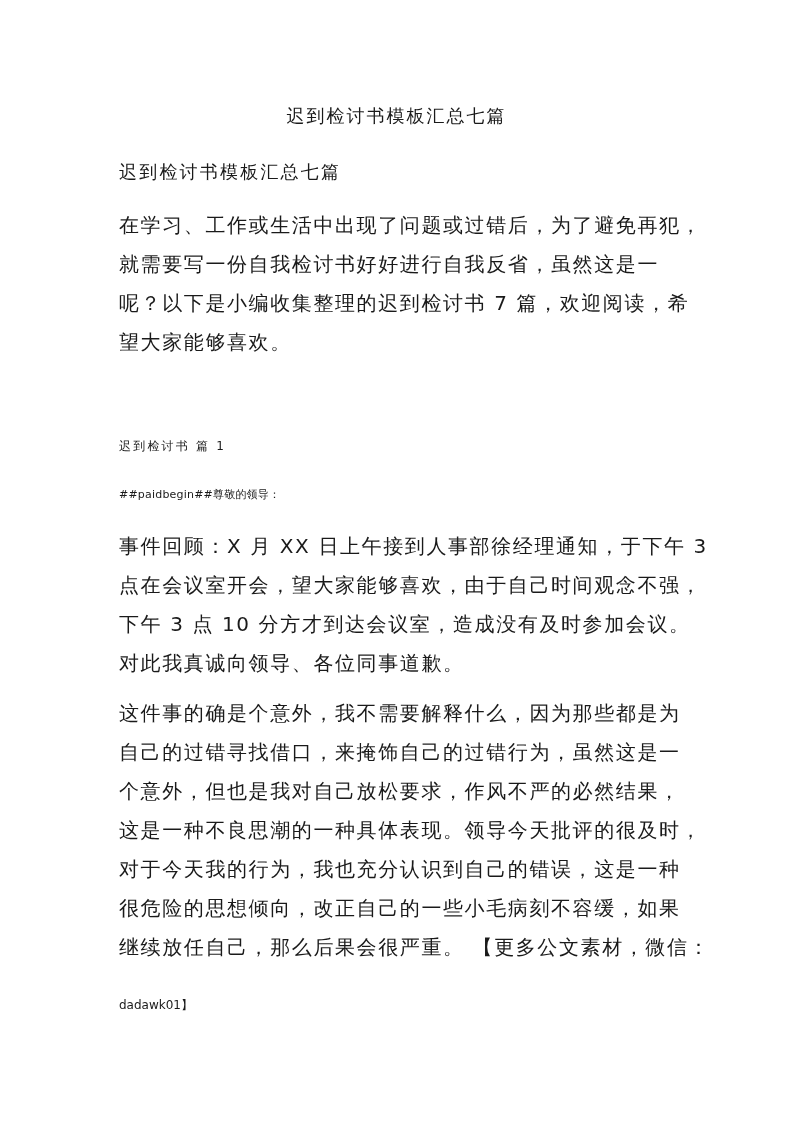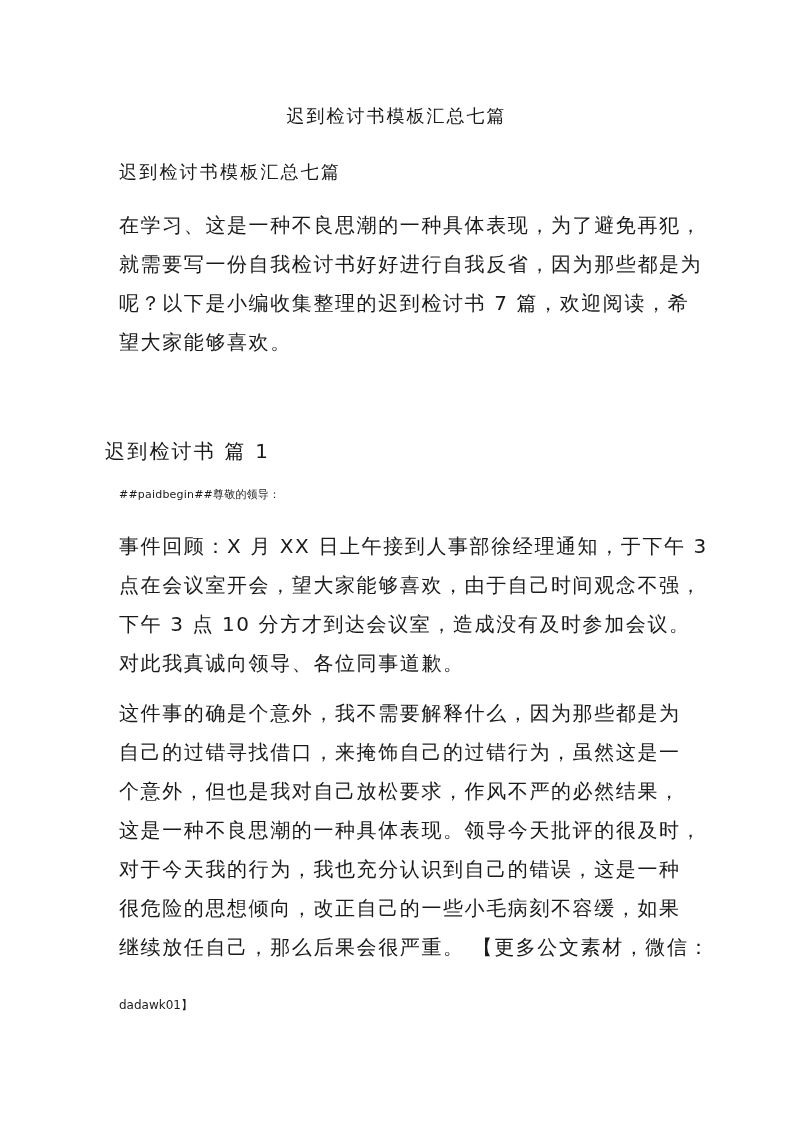--- a/index.html
+++ b/index.html
@@ -42,23 +42,23 @@
       left: 119px;
       width: 570px;
       font-size: 20px;
       line-height: 39px;
       letter-spacing: 1.6px;
     }
     .para .line { display: block; white-space: nowrap; }
     .p-intro { top: 206px; }
     .section-heading {
       position: absolute;
-      left: 105px;
+      left: 119px;
       top: 438px;
-      font-size: 20px;
+      font-size: 12px;
       letter-spacing: 2.2px;
     }
     .paid-line {
       position: absolute;
       left: 119px;
       top: 487px;
       font-size: 11px;
       letter-spacing: 0.2px;
       text-align: right;
     }
@@ -67,22 +67,22 @@
     .p-tail { top: 997px; left: 119px; position:absolute; font-size: 12px; }
   </style>
 </head>
 <body>
 
 <div class="page">
   <div class="doc-title">迟到检讨书模板汇总七篇</div>
   <div class="subtitle">迟到检讨书模板汇总七篇</div>
 
   <div class="para p-intro">
-    <span class="line">在学习、这是一种不良思潮的一种具体表现，为了避免再犯，</span>
-    <span class="line">就需要写一份自我检讨书好好进行自我反省，因为那些都是为</span>
+    <span class="line">在学习、工作或生活中出现了问题或过错后，为了避免再犯，</span>
+    <span class="line">就需要写一份自我检讨书好好进行自我反省，虽然这是一</span>
     <span class="line">呢？以下是小编收集整理的迟到检讨书 7 篇，欢迎阅读，希</span>
     <span class="line">望大家能够喜欢。</span>
   </div>
 
   <div class="section-heading">迟到检讨书  篇 1</div>
   <div class="paid-line">##paidbegin##尊敬的领导：</div>
 
   <div class="para p-event">
     <span class="line">事件回顾：X 月 XX 日上午接到人事部徐经理通知，于下午 3</span>
     <span class="line">点在会议室开会，望大家能够喜欢，由于自己时间观念不强，</span>

